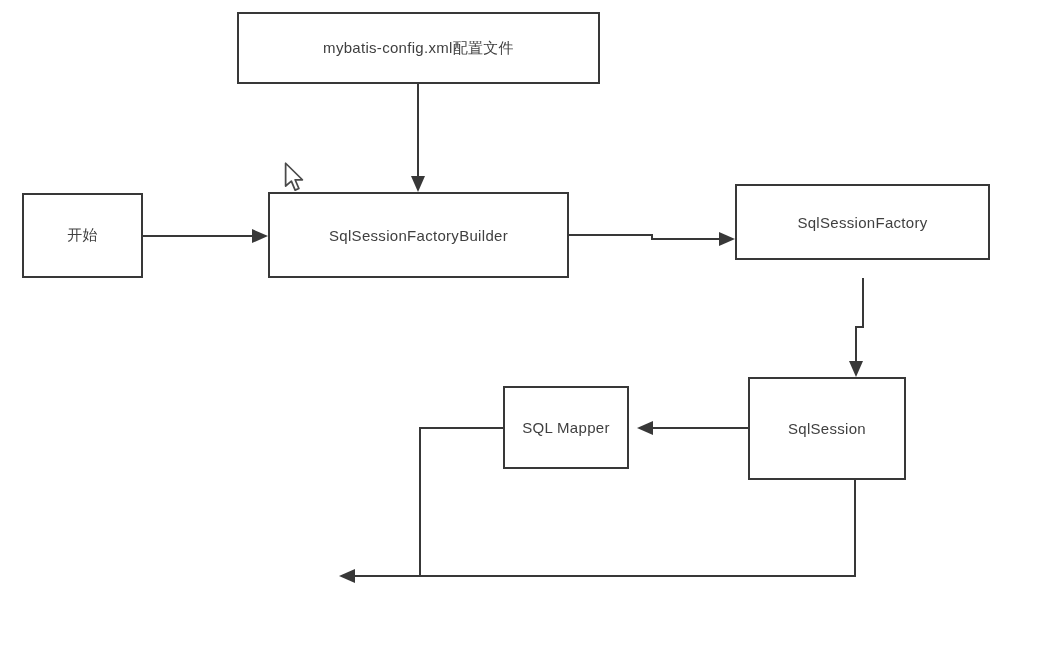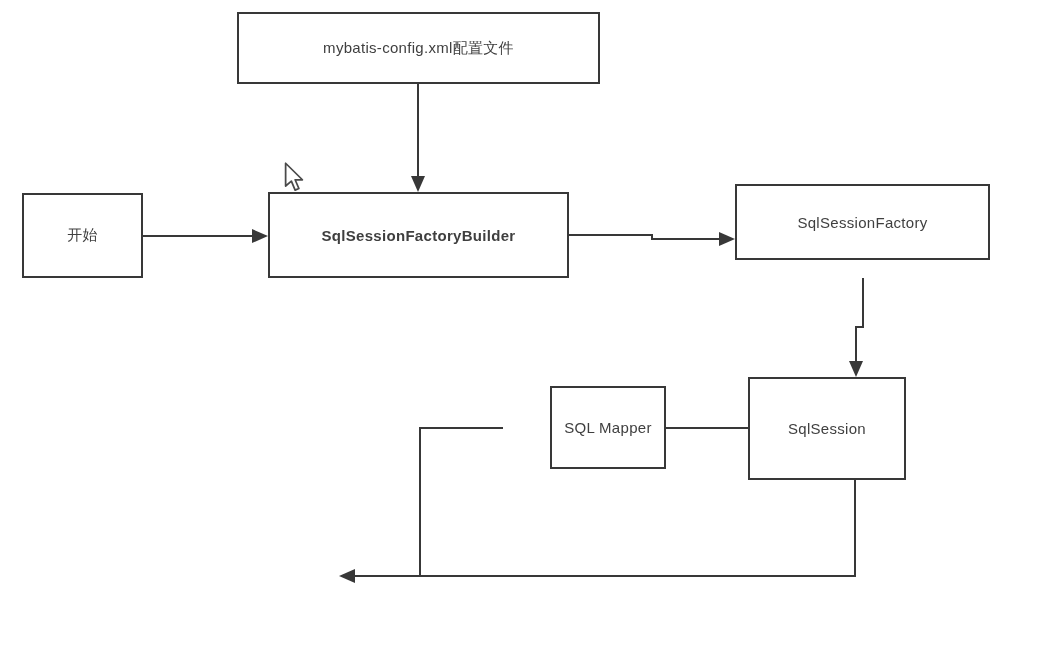--- a/index.html
+++ b/index.html
@@ -21,24 +21,24 @@
     justify-content: center;
     color: #3f3f3f;
     font-size: 15px;
     letter-spacing: 0.3px;
     box-sizing: border-box;
     text-align: center;
   }
   
   #node-config  { left: 237px; top: 12px;  width: 363px; height: 72px; }
   #node-start   { left: 22px;  top: 193px; width: 121px; height: 85px; }
-  #node-builder { left: 268px; top: 192px; width: 301px; height: 86px; font-weight: bold; }
+  #node-builder { left: 268px; top: 192px; width: 301px; height: 86px; }
   #node-factory { left: 735px; top: 184px; width: 255px; height: 76px; }
   #node-session { left: 748px; top: 377px; width: 158px; height: 103px; }
-  #node-mapper  { left: 503px; top: 386px; width: 116px; height: 83px; margin-left: 47px; }
+  #node-mapper  { left: 503px; top: 386px; width: 126px; height: 83px; }
   #node-end     { left: 217px; top: 534px; width: 122px; height: 84px; }
 
   #edges-layer {
     position: absolute;
     left: 0; top: 0;
     width: 1043px; height: 647px;
     pointer-events: none;
   }
   .edge {
     fill: none;

